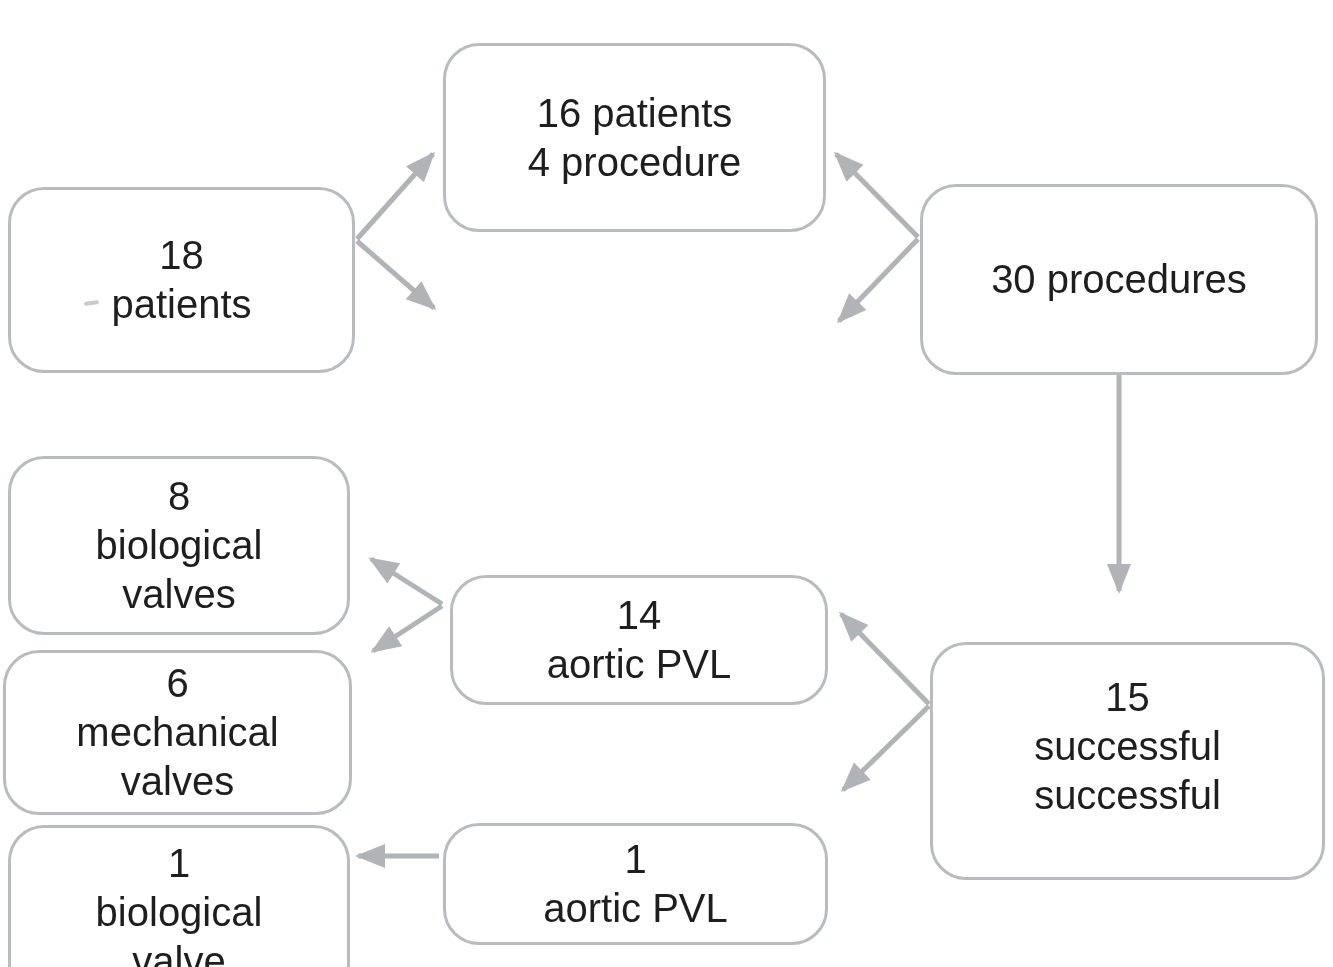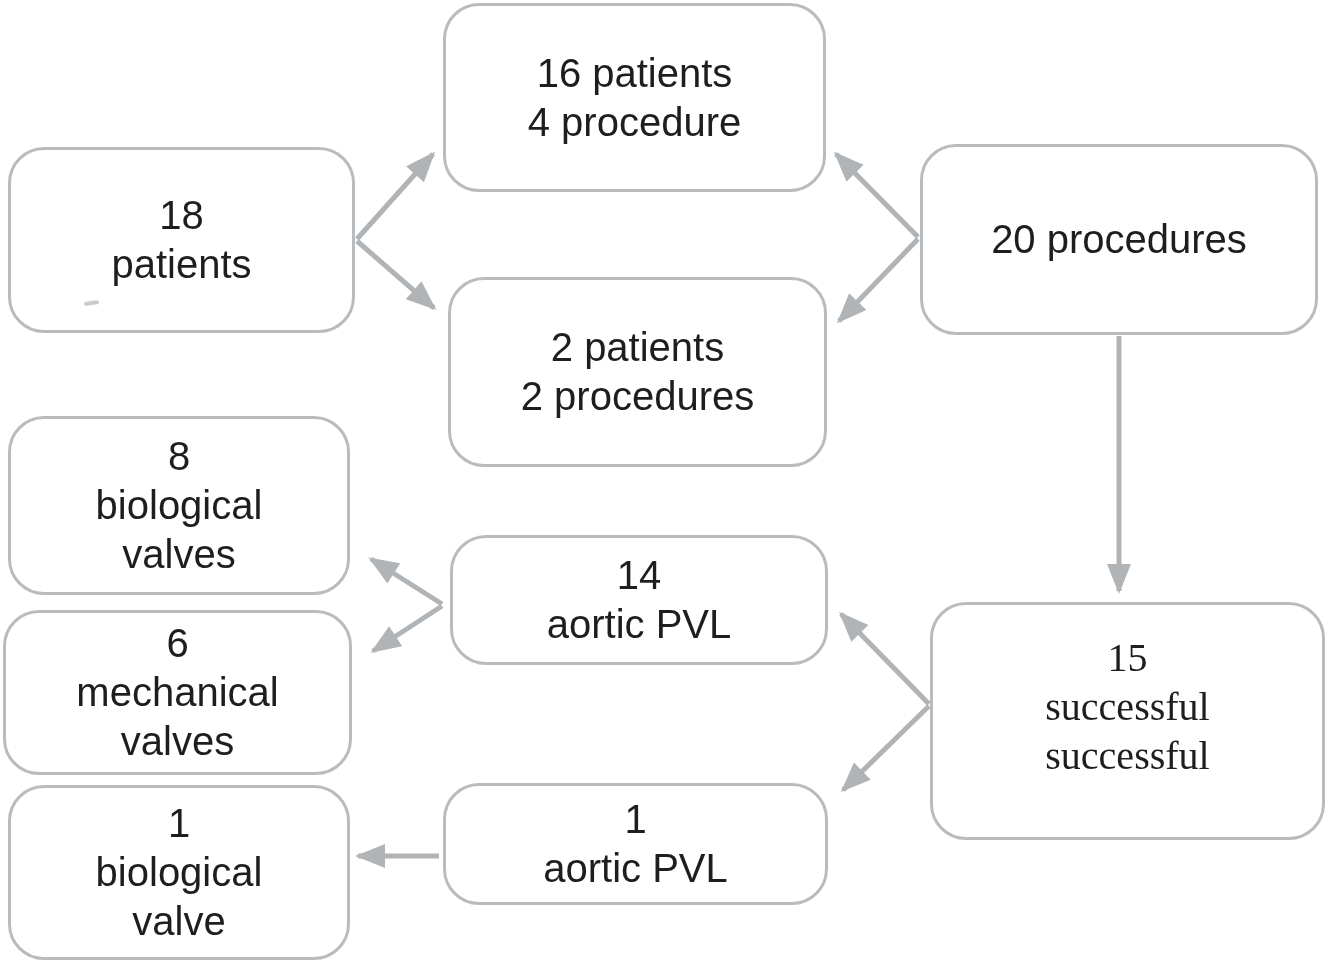--- a/index.html
+++ b/index.html
@@ -29,33 +29,34 @@
     border: 3px solid #b9bcbe;
     border-radius: 36px;
     display: flex;
     flex-direction: column;
     align-items: center;
     justify-content: center;
     text-align: center;
     color: #1e1e1e;
     font-size: 40px;
     line-height: 49px;
+    margin-top: 40px;
   }
   .ln { white-space: nowrap; }
 
   .b-p18   { left: 8px;   top: 147px; width: 347px; height: 186px; text-align: center; }
   .b-p16   { left: 443px; top: 3px;   width: 383px; height: 189px; }
   .b-p2    { left: 448px; top: 277px; width: 379px; height: 190px; }
   .b-pr20  { left: 920px; top: 144px; width: 398px; height: 191px; }
   .b-bio8  { left: 8px;   top: 416px; width: 342px; height: 179px; }
   .b-mech6 { left: 3px;   top: 610px; width: 349px; height: 165px; }
   .b-bio1  { left: 8px;   top: 785px; width: 342px; height: 175px; }
   .b-mit14 { left: 450px; top: 535px; width: 378px; height: 130px; }
   .b-aor1  { left: 443px; top: 783px; width: 385px; height: 122px; }
-  .b-suc15 { left: 930px; top: 602px; width: 395px; height: 238px; padding-bottom: 30px; font-family: Liberation Serif, serif; }
+  .b-suc15 { left: 930px; top: 602px; width: 395px; height: 238px; padding-bottom: 30px; }
 
   .smudge {
     position: absolute;
     left: 84px;
     top: 301px;
     width: 15px;
     height: 4px;
     border-radius: 3px;
     background: #c9cacb;
     transform: rotate(-8deg);
@@ -89,27 +90,23 @@
   <div class="box b-p18">
     <div class="ln">18</div>
     <div class="ln">patients</div>
   </div>
 
   <div class="box b-p16">
     <div class="ln">16 patients</div>
     <div class="ln">4 procedure</div>
   </div>
 
-  <div class="box b-p2">
-    <div class="ln">2 patients</div>
-    <div class="ln">2 procedures</div>
-  </div>
 
   <div class="box b-pr20">
-    <div class="ln">20 procedures</div>
+    <div class="ln">30 procedures</div>
   </div>
 
   <div class="box b-bio8">
     <div class="ln">8</div>
     <div class="ln">biological</div>
     <div class="ln">valves</div>
   </div>
 
   <div class="box b-mech6">
     <div class="ln">6</div>

